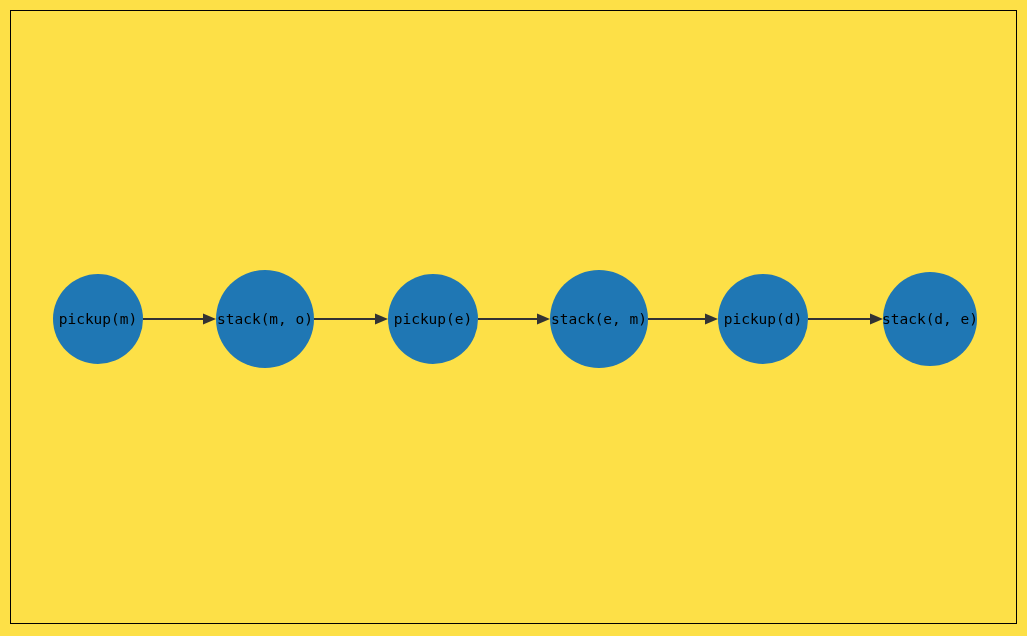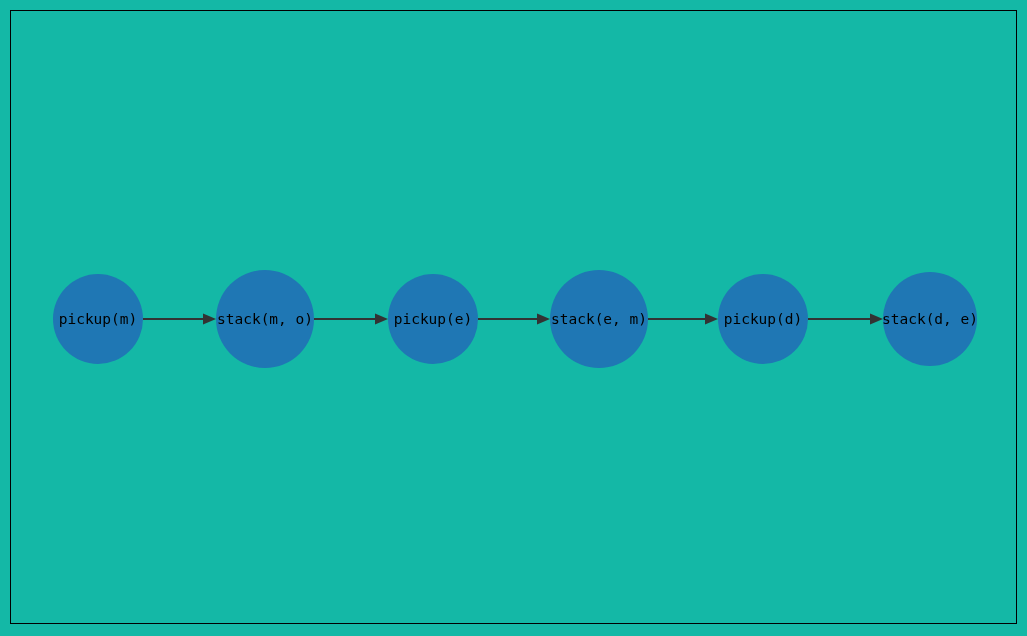--- a/index.html
+++ b/index.html
@@ -53,21 +53,21 @@
     stroke-linecap: butt;
     fill: none;
   }
   .edge-head {
     stroke: none;
   }
 </style>
 </head>
 <body>
 
-<div id="figure" style="width: 1027px; height: 636px; background: #14b8a6;">
+<div id="figure" style="width: 1027px; height: 636px; background: #fde047;">
 
   <div id="figure-border" style="border: 1.3px solid rgb(0, 0, 0);"></div>
 
   <svg id="graph-svg" viewBox="0 0 1027 636" xmlns="http://www.w3.org/2000/svg">
     <g id="edge-layer">
         <g>
           <line class="edge-line" x1="143" y1="319" x2="203" y2="319" stroke="#333333" stroke-width="2.2"></line>
           <polygon class="edge-head" points="216,319 203,324.5 203,313.5" fill="#333333"></polygon>
         </g>
         <g>

